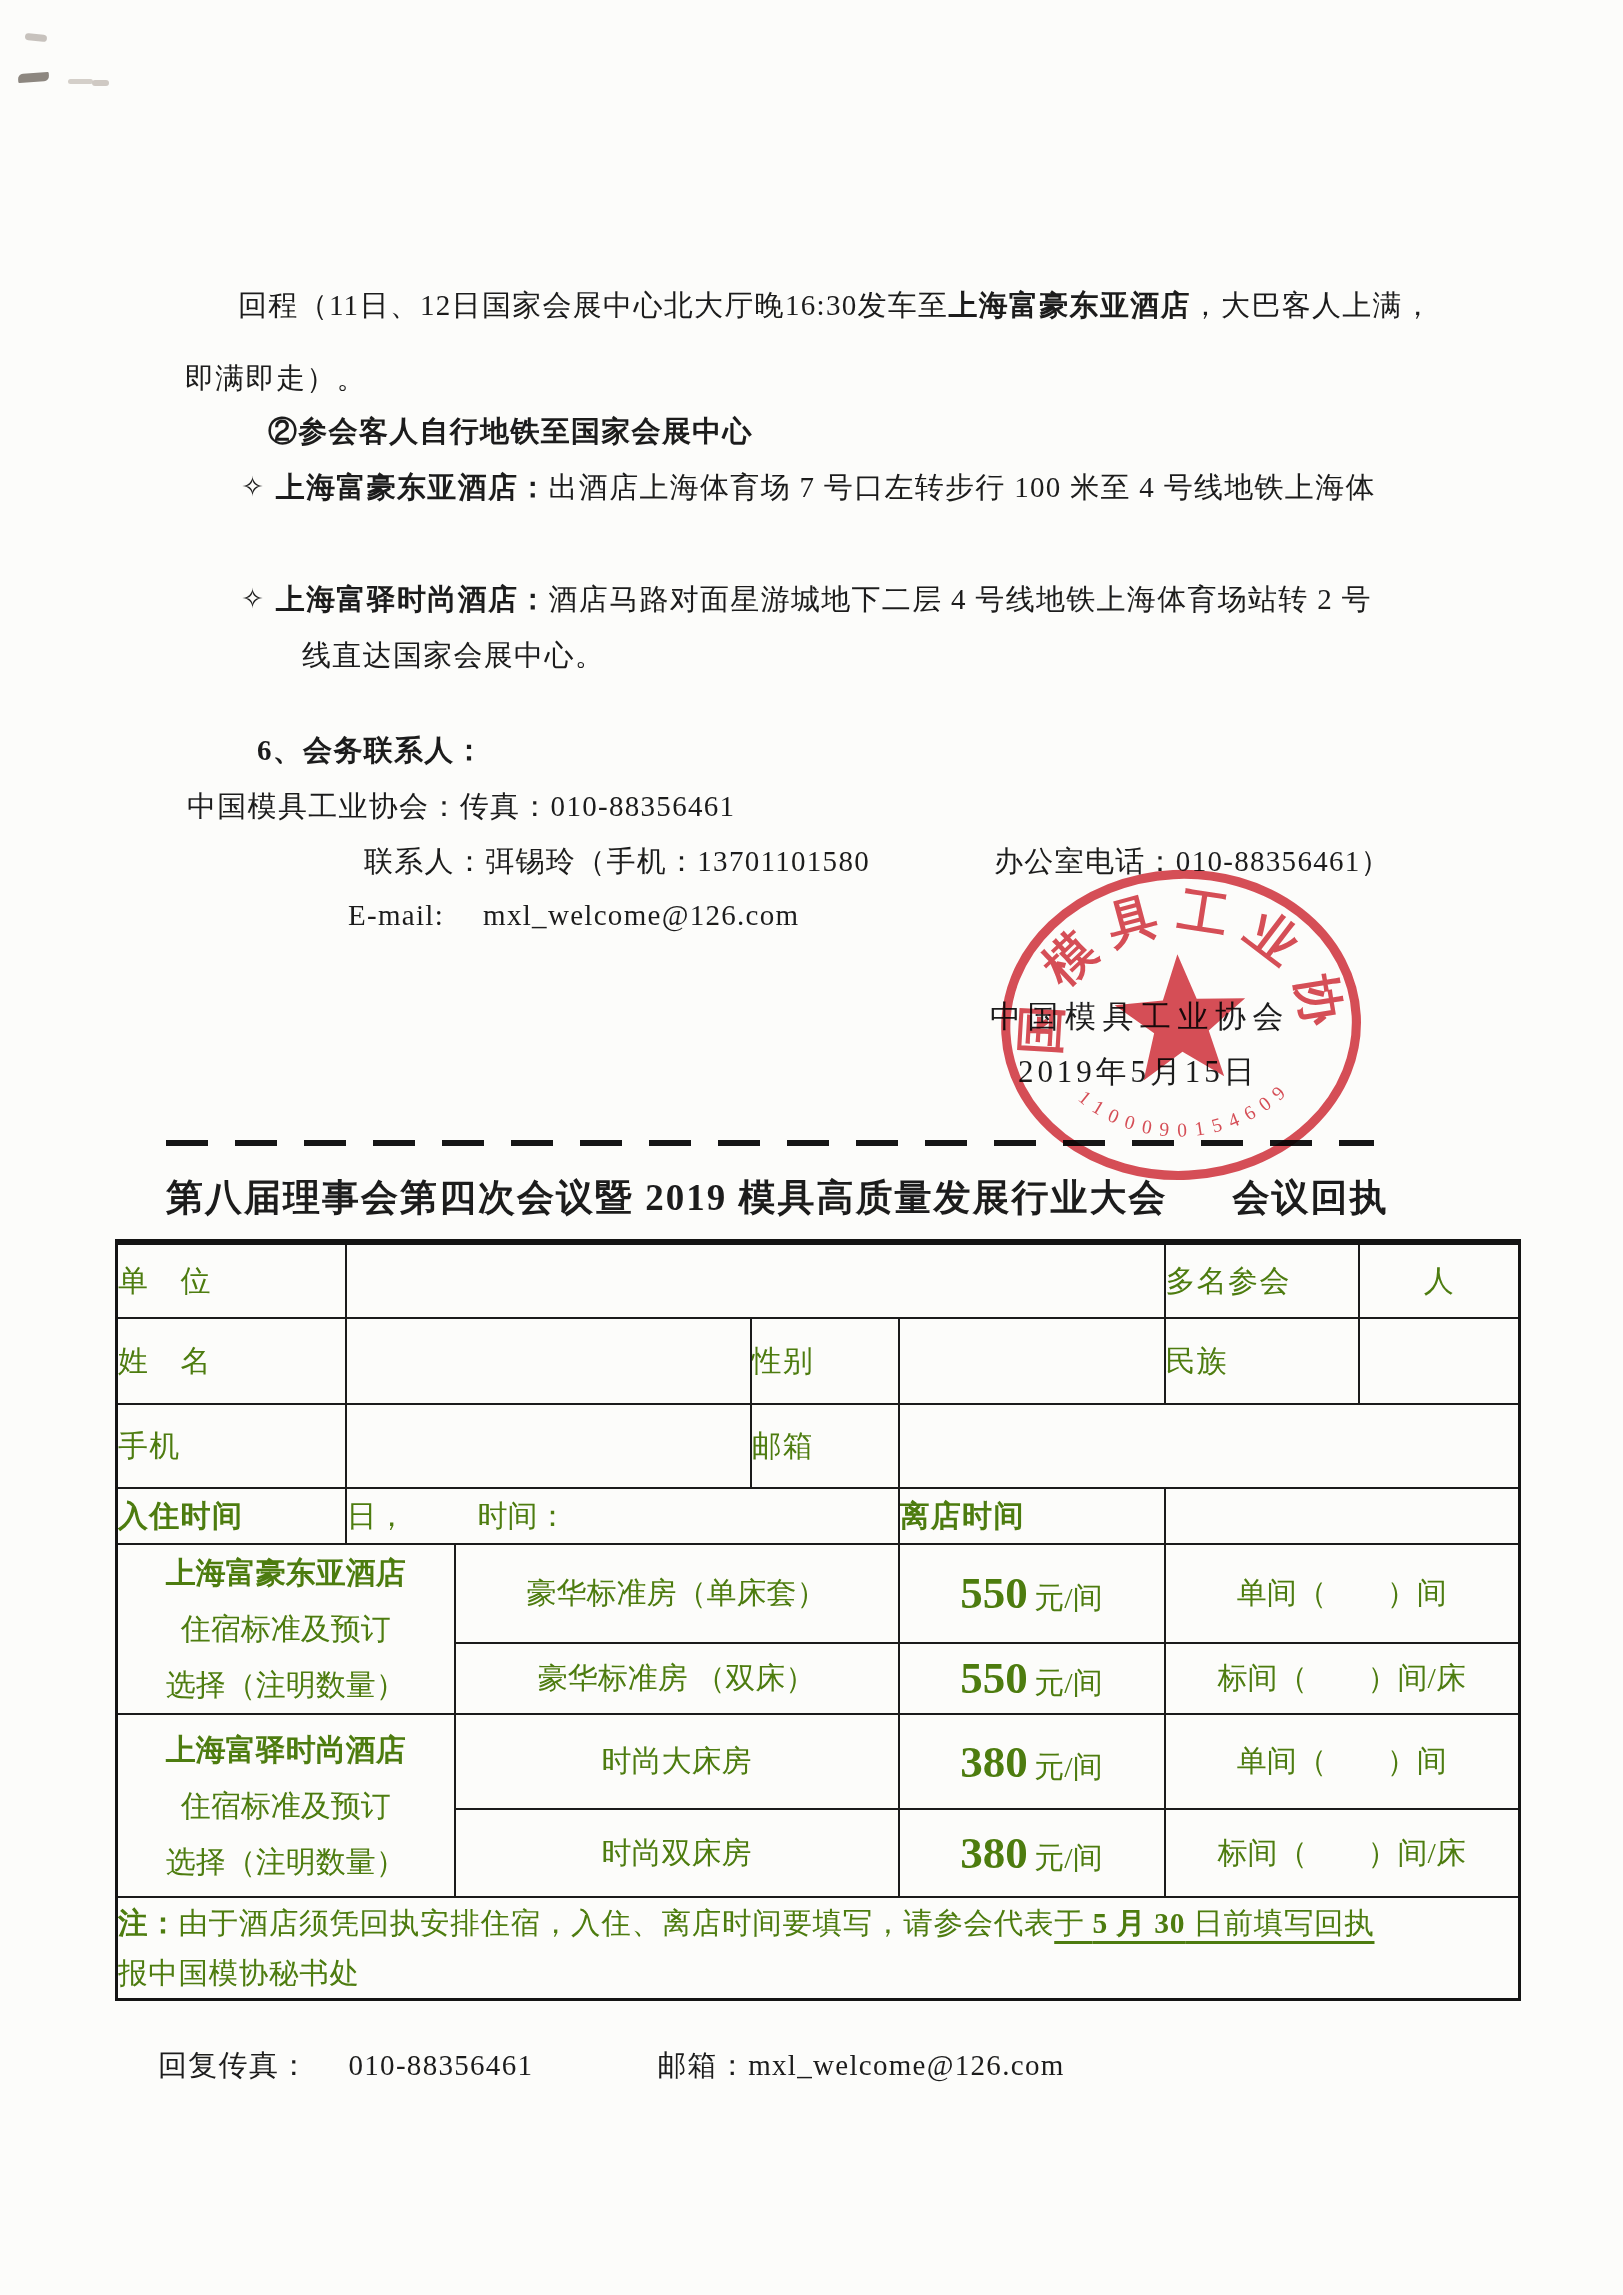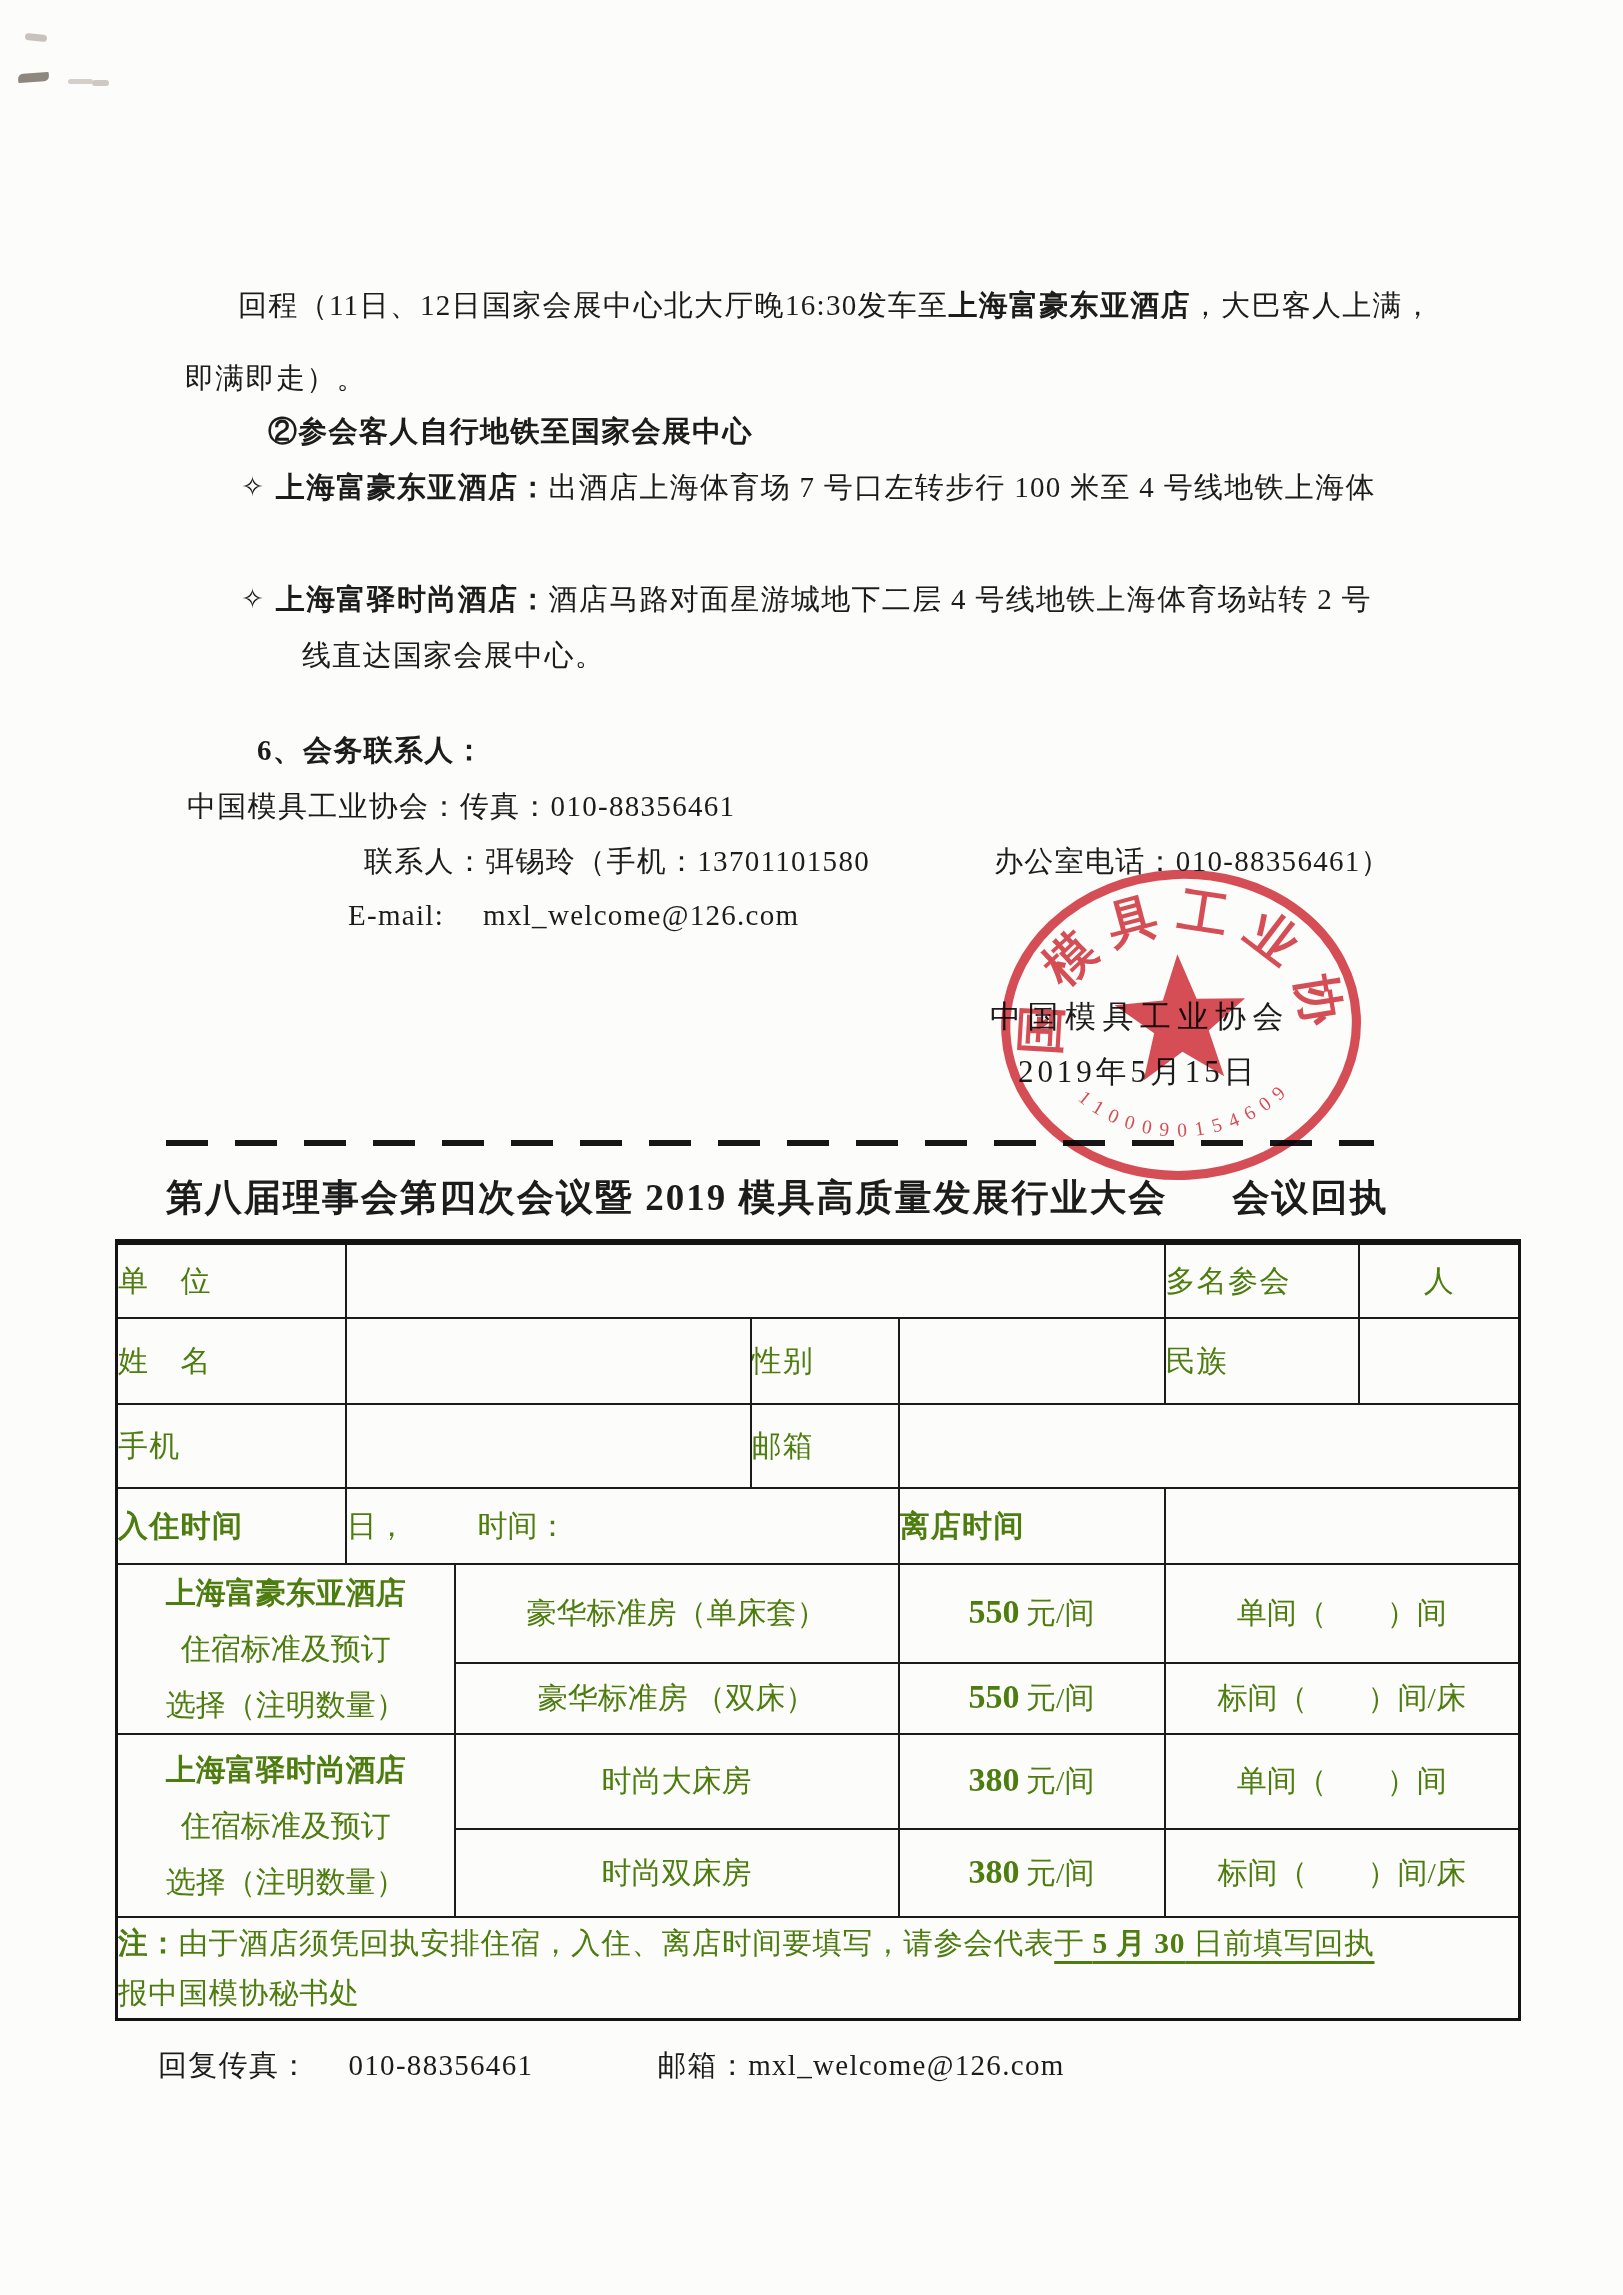--- a/index.html
+++ b/index.html
@@ -39,21 +39,21 @@
   
   .reply-table{position:absolute;left:115px;top:1239px;width:1404px;
     border-collapse:collapse;table-layout:fixed;font-size:30px;color:#4d7c0f;}
   .reply-table td{border:2.6px solid #1b1b1b;vertical-align:middle;padding:0;overflow:hidden;}
   .reply-table{border:3.3px solid #141414;border-top-width:6.5px;}
   .lab{padding-left:18.3px;letter-spacing:1.3px;}
   .ctr{text-align:center;}
   .hotel-cell{text-align:center;line-height:56px;}
   .hint-cell{padding-left:145px;}
   .hint-cell .t2{margin-left:71px;}
-  .price{font-weight:bold;font-size:34px;}
+  .price{font-weight:bold;font-size:45px;}
   .per{font-size:30px;margin-left:6.5px;}
   .note-cell{padding:9.2px 15.7px 6.5px 15.7px;line-height:50px;font-size:29.5px;letter-spacing:0.7px;}
   .u{text-decoration:underline;text-underline-offset:7.9px;text-decoration-thickness:2.6px;}
 
   .footer-line{position:absolute;left:158px;top:2046px;font-size:29px;letter-spacing:1.3px;white-space:nowrap;}
 </style>
 </head>
 <body>
 
 <div class="page">
@@ -134,21 +134,21 @@
         <td></td>
         <td class="lab">民族</td>
         <td></td>
       </tr>
       <tr style="height:84px;">
         <td class="lab">手机</td>
         <td colspan="2"></td>
         <td class="lab">邮箱</td>
         <td colspan="3"></td>
       </tr>
-      <tr style="height:76px;margin-top:40px;">
+      <tr style="height:56px;margin-top:40px;">
         <td class="lab b">入住时间</td>
         <td colspan="3" class="hint-cell">
           <span>日，</span><span class="t2">时间：</span>
         </td>
         <td class="lab b">离店时间</td>
         <td colspan="2"></td>
       </tr>
       <tr style="height:91px;">
         <td colspan="2" rowspan="2" class="hotel-cell">
           <div class="b">上海富豪东亚酒店</div>

